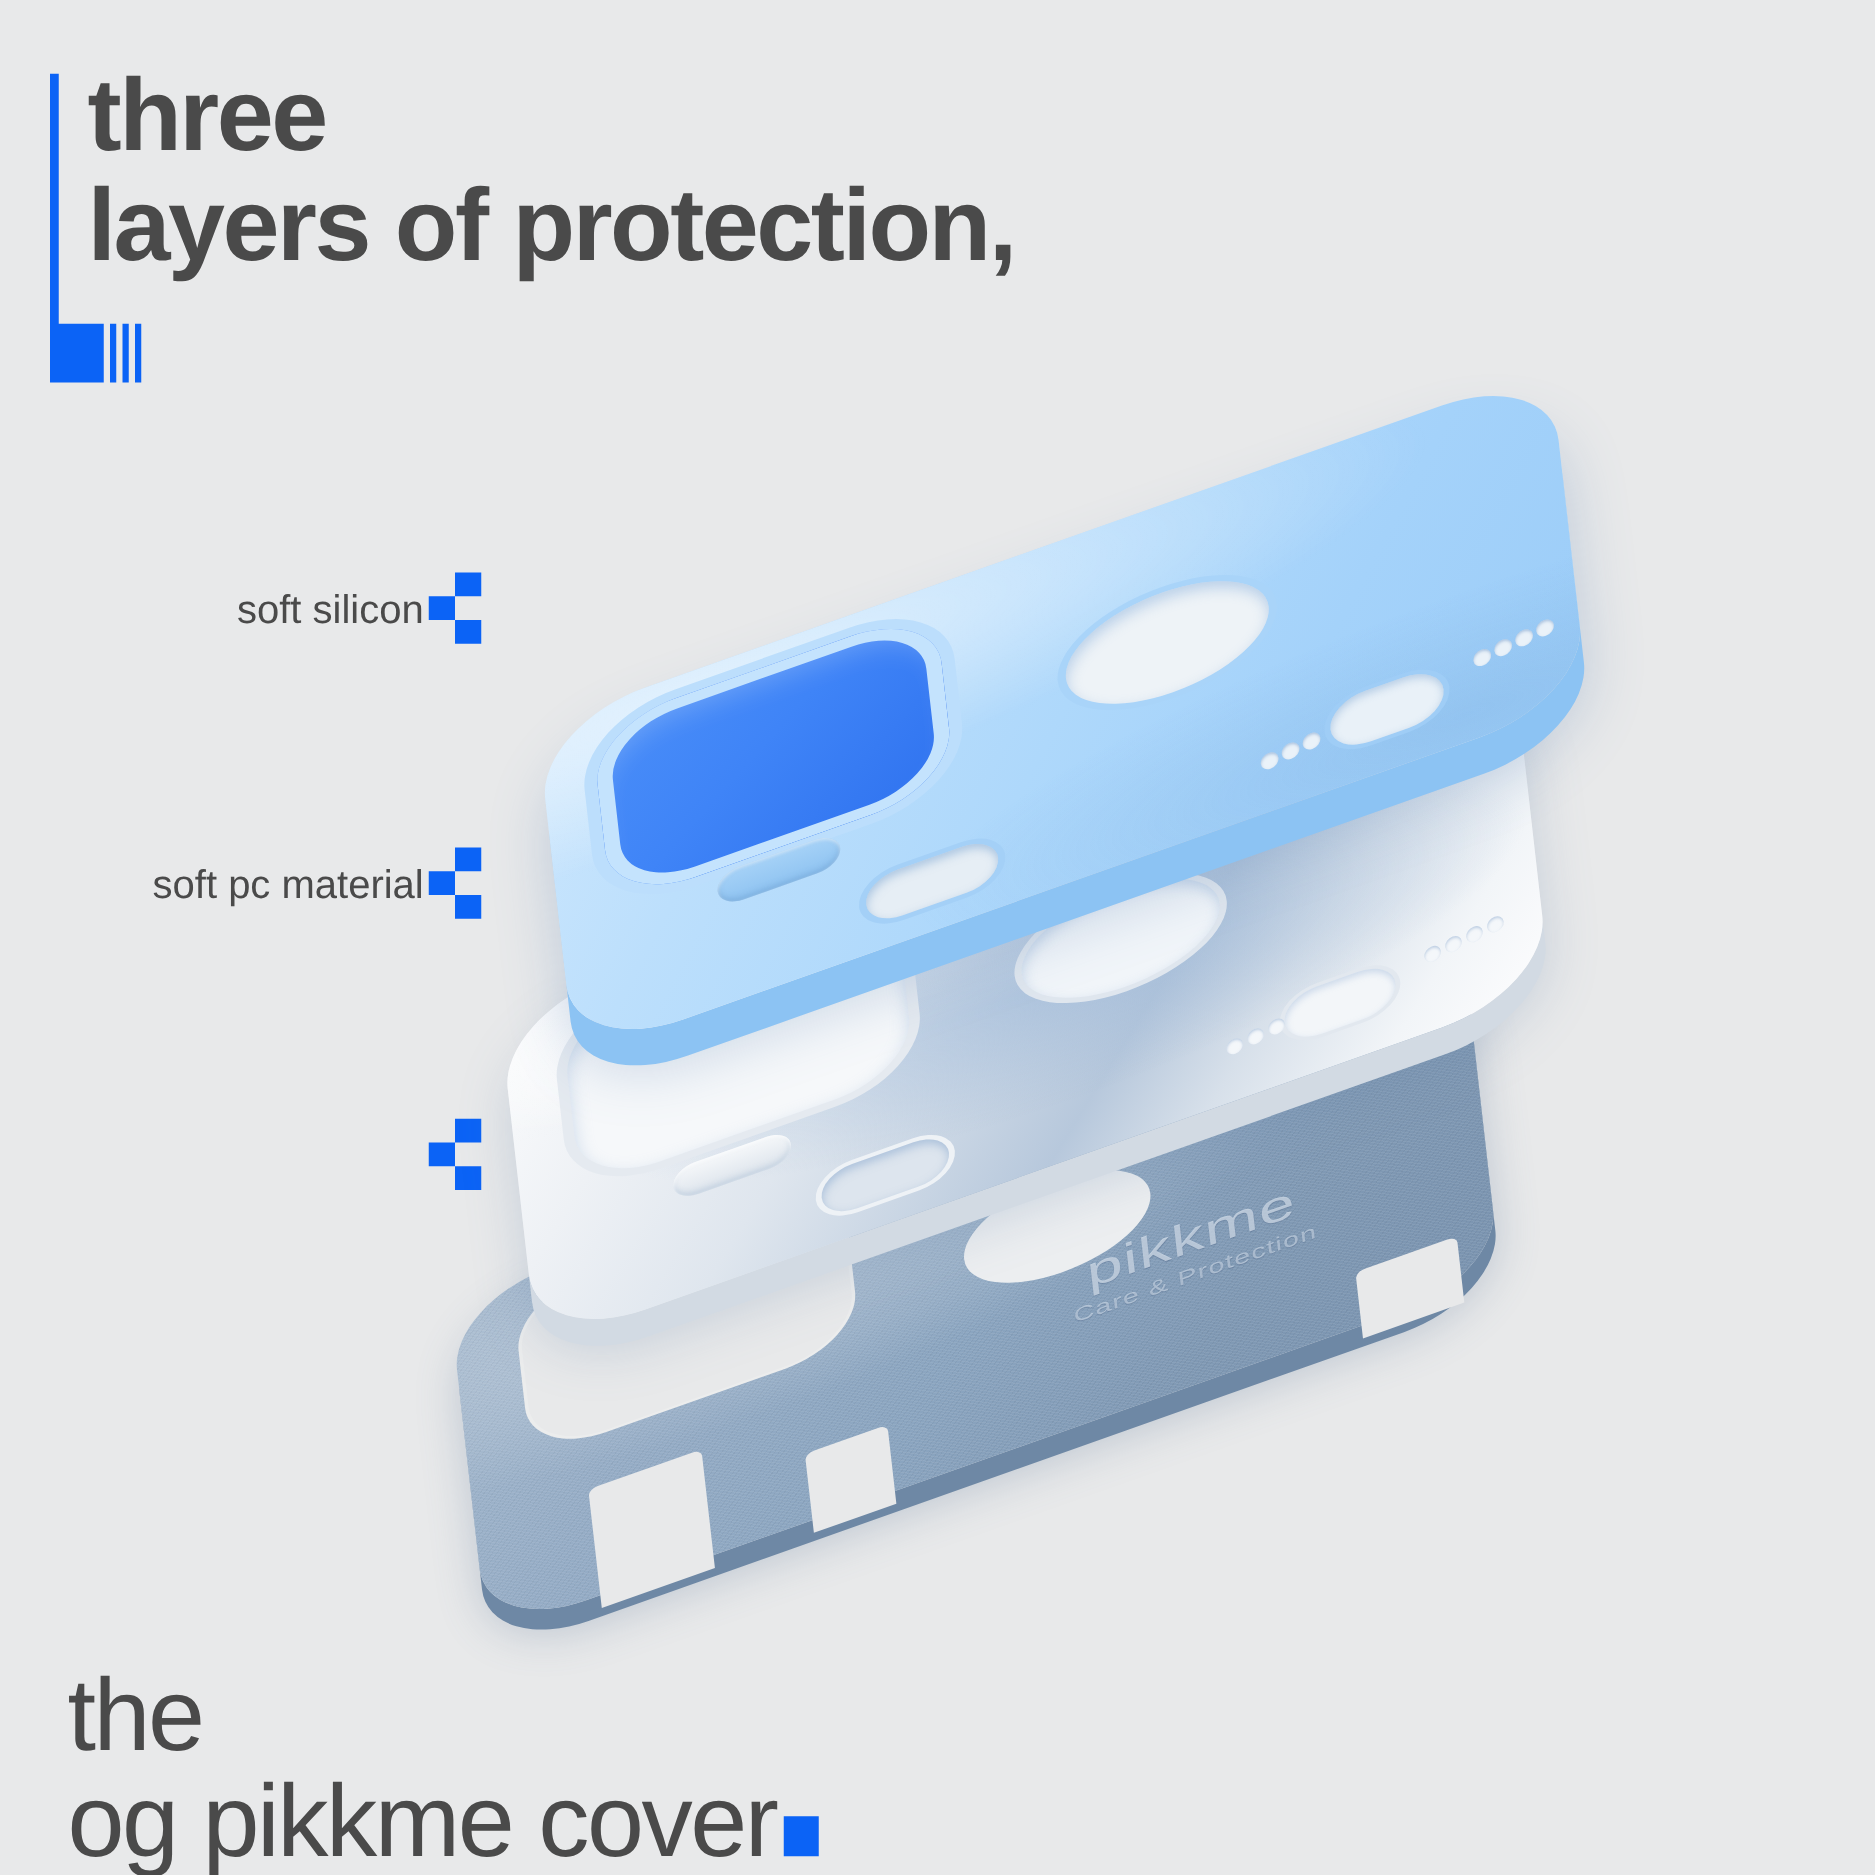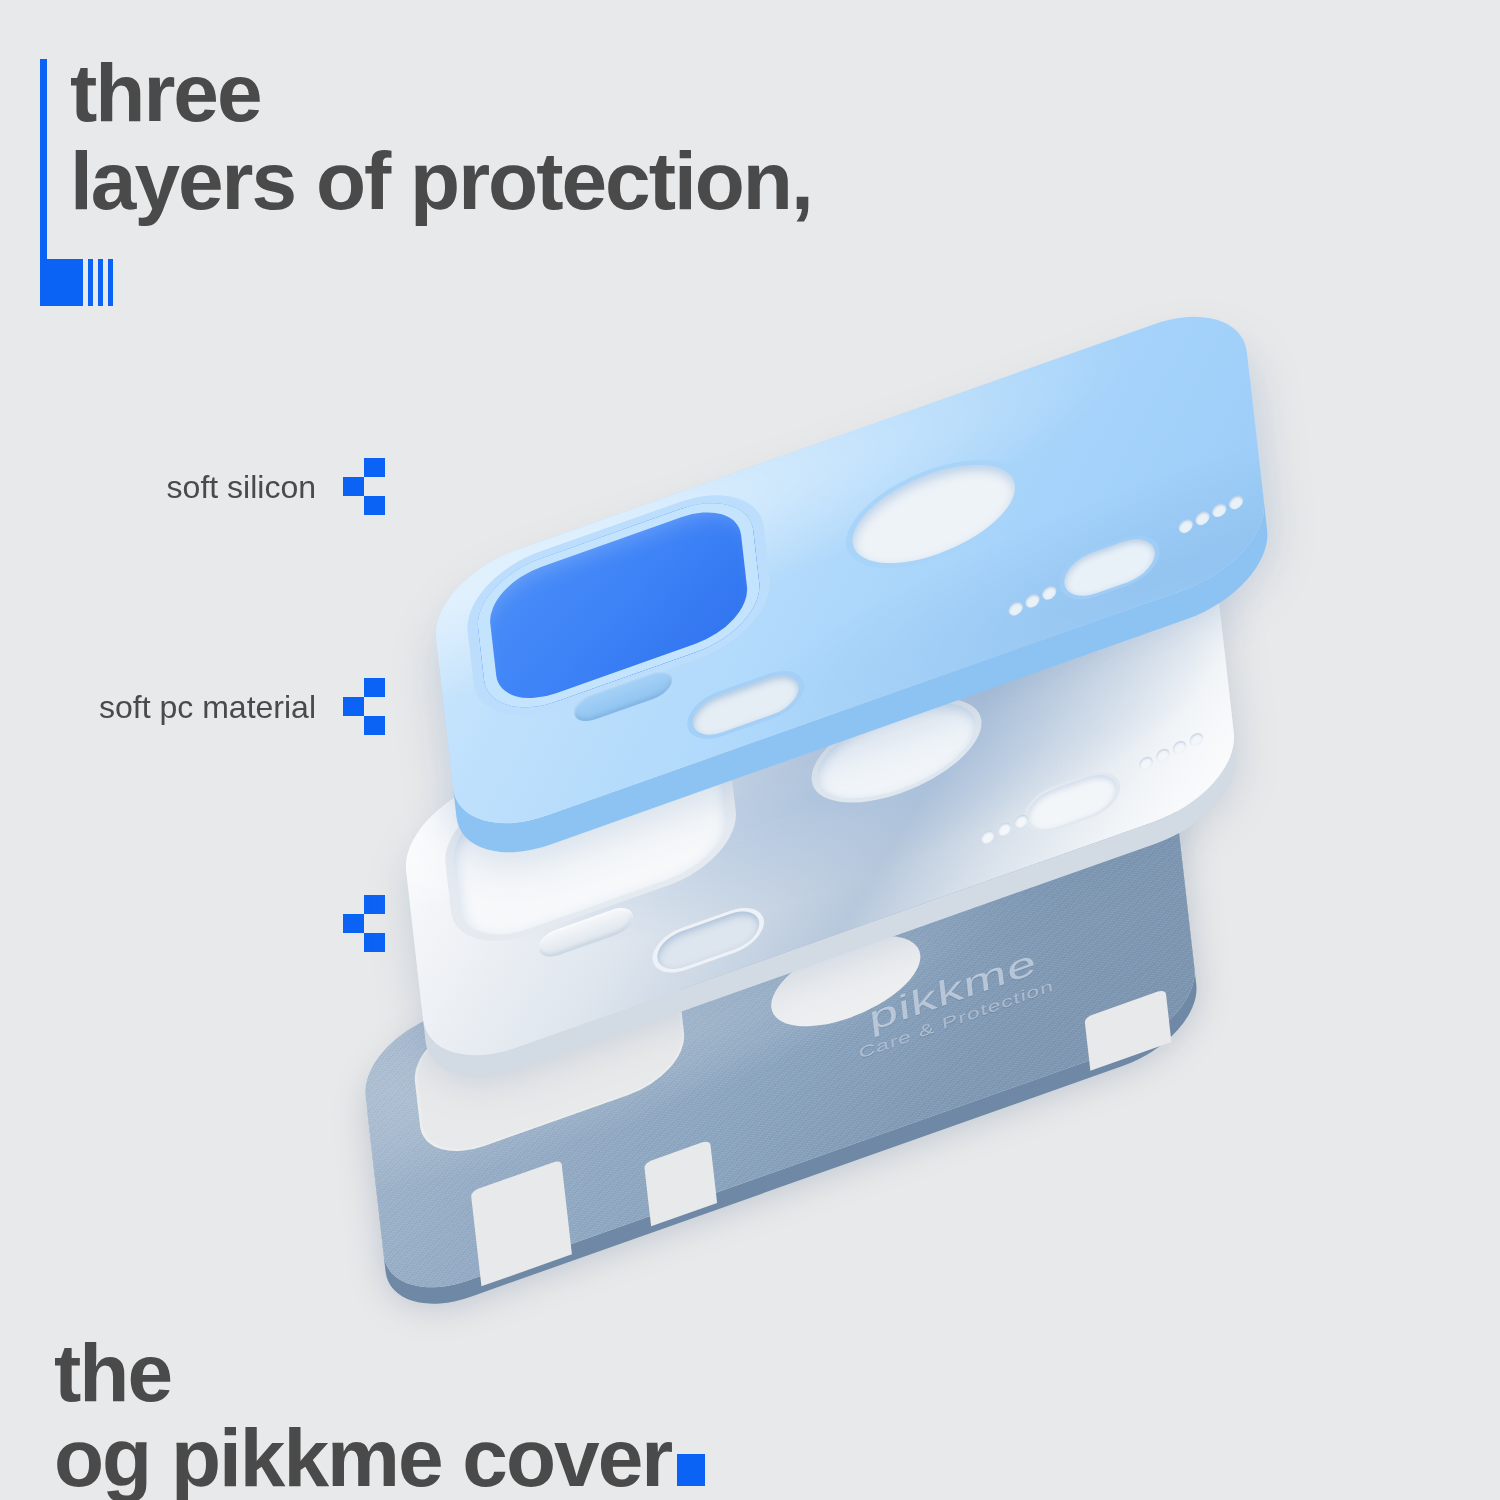--- a/index.html
+++ b/index.html
@@ -75,21 +75,21 @@
     width: 400px;
   }
   #label-soft-silicon   { top: 463px; }
   #label-hard-pc        { top: 683px; }
   #label-micro-fibre    { top: 900px; }
 
   .layer-label-text {
     color: #4a4a4a;
     font-size: 32px;
     white-space: nowrap;
-    margin-right: 27px;
+    margin-right: 4px;
   }
   
   .marker-icon {
     position: relative;
     width: 42px;
     height: 58px;
     flex: 0 0 auto;
   }
   .marker-icon i {
     position: absolute;
@@ -415,21 +415,21 @@
 
   
   #footer-block {
     position: absolute;
     left: 54px;
     top: 1330px;
     width: 1100px;
   }
   #footer-text {
     color: #4a4a4a;
-    font-weight: bold;
+    font-weight: normal;
     font-size: 82px;
     line-height: 1.04;
     letter-spacing: -2px;
   }
   #footer-line-1 { display: block; }
   #footer-line-2 { display: inline-block; }
   #footer-period {
     display: inline-block;
     width: 28px;
     height: 32px;

